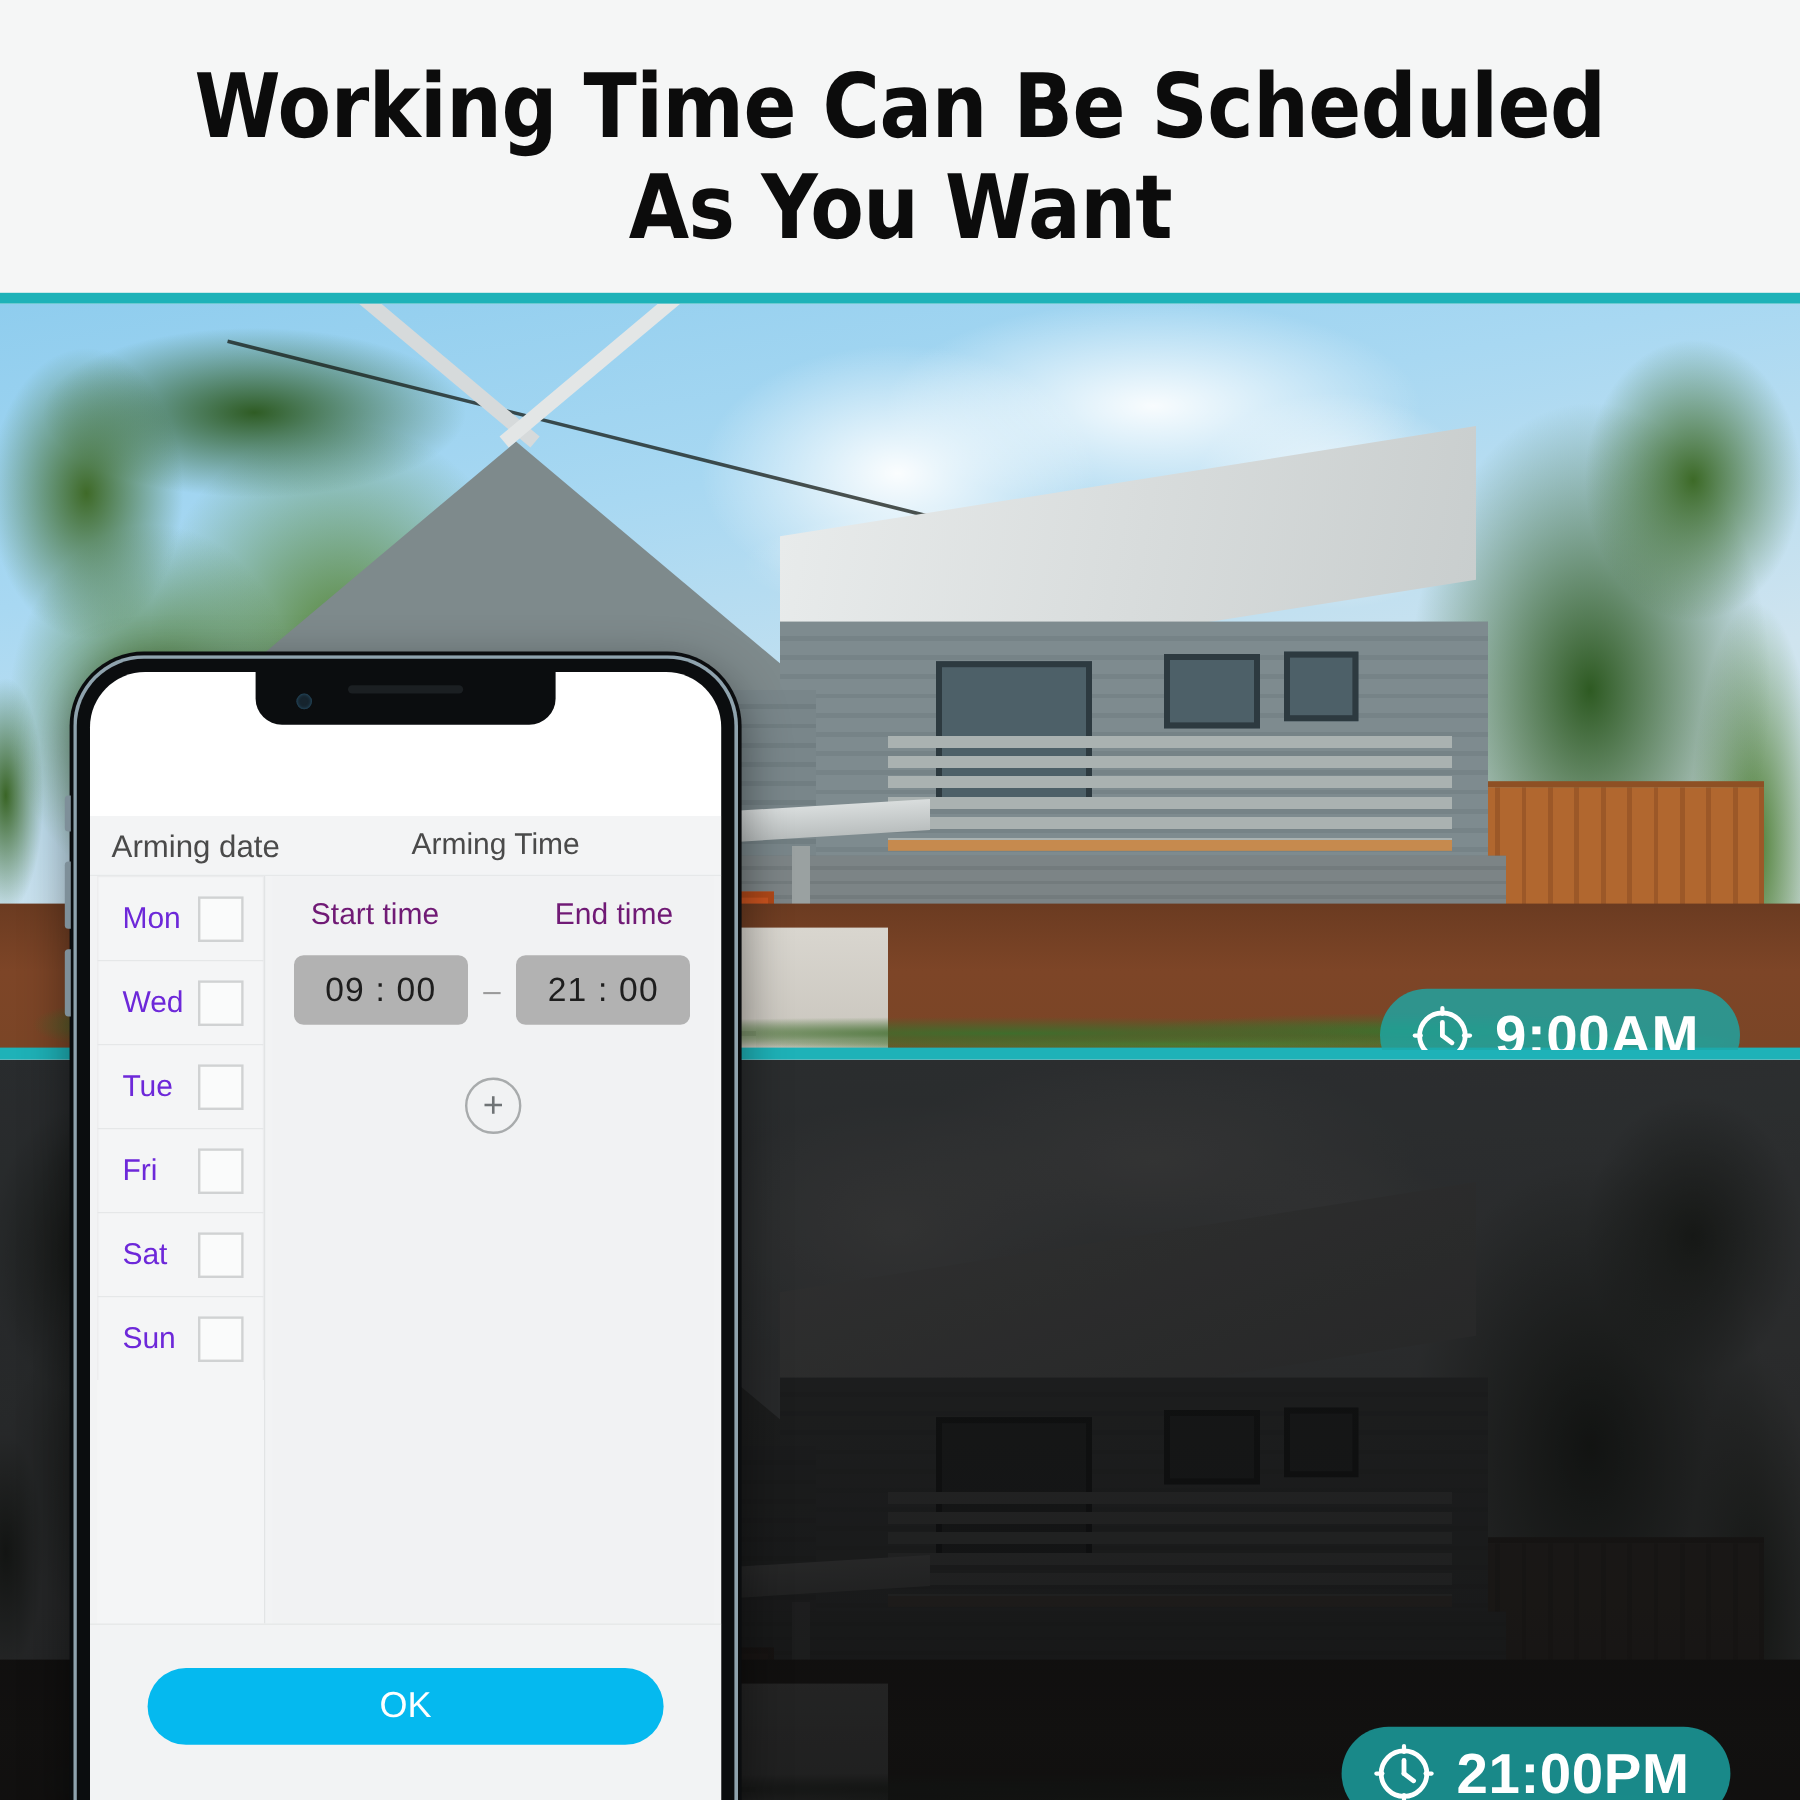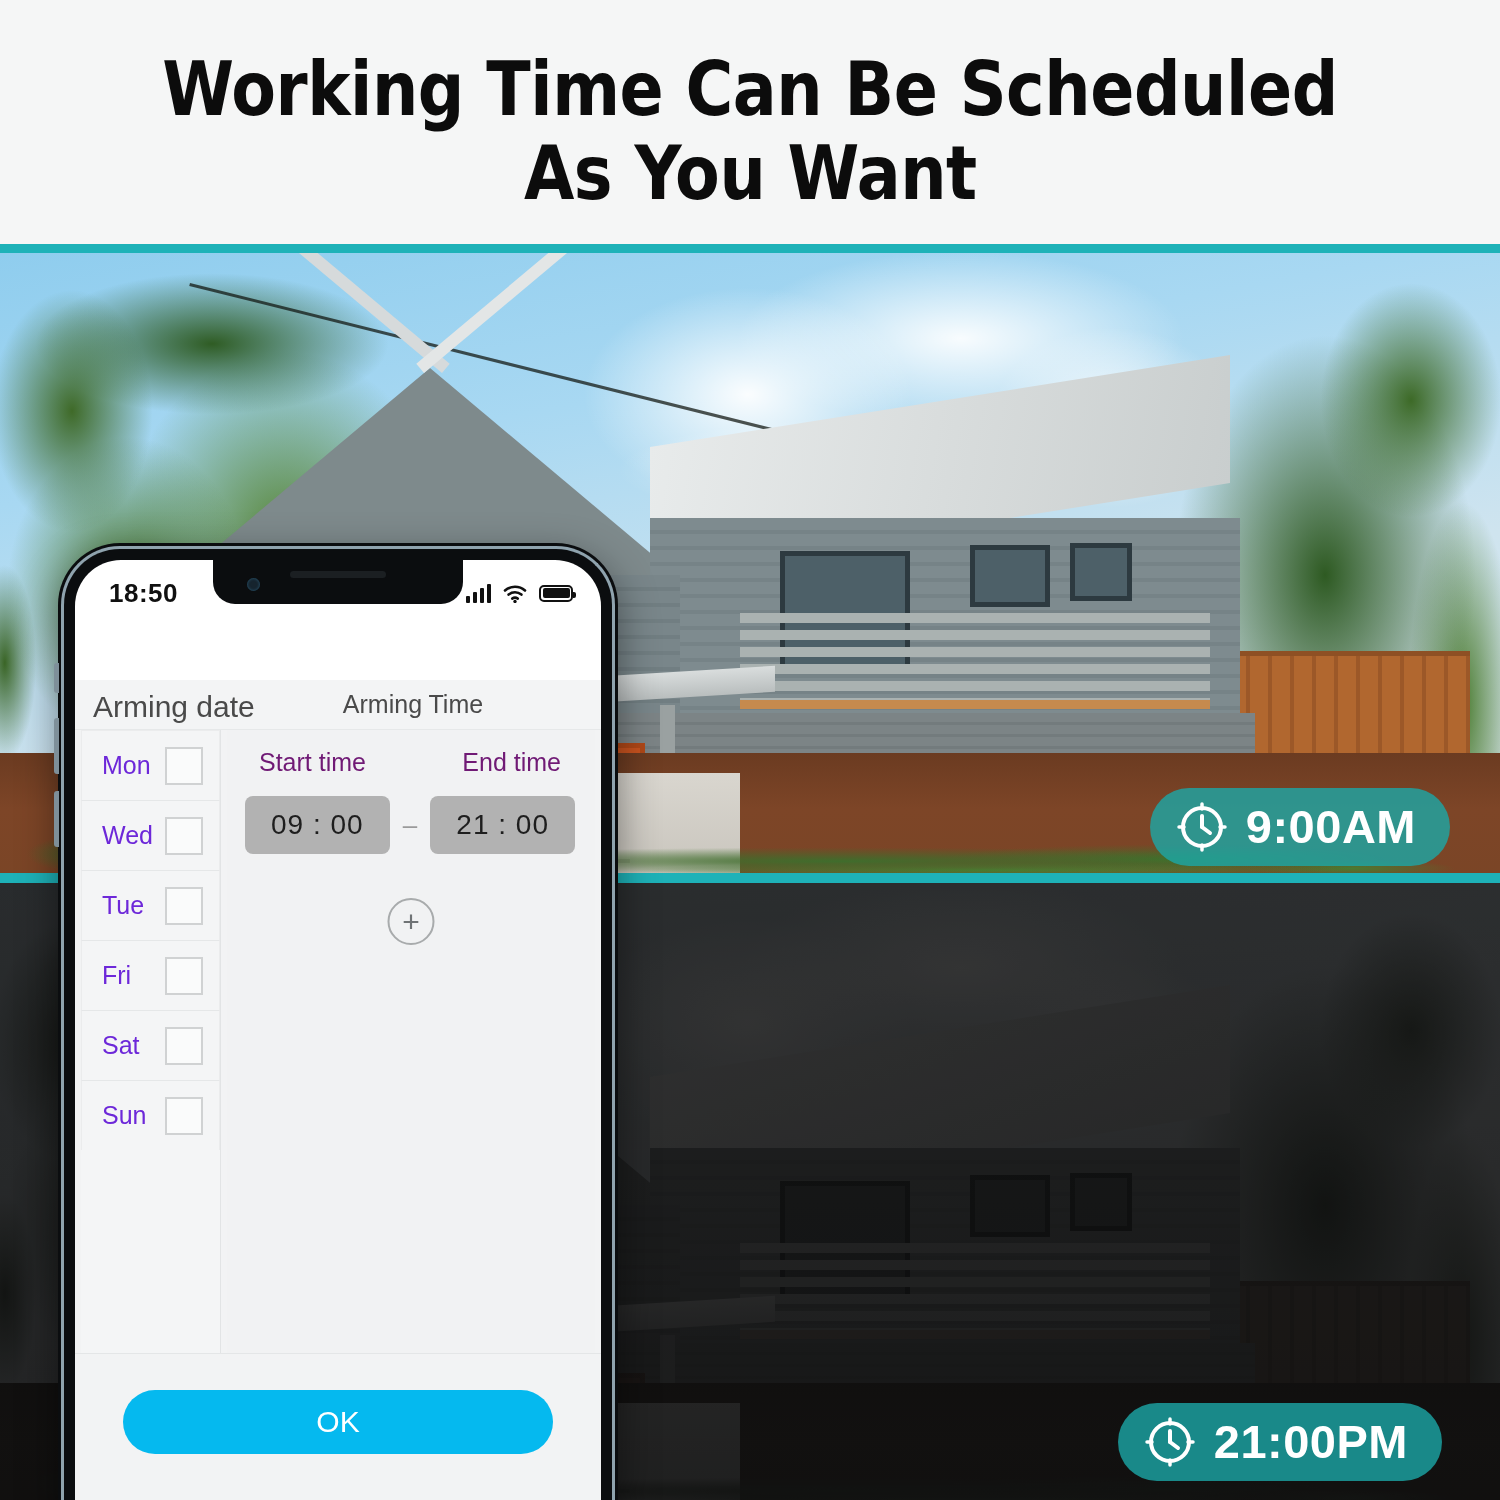--- a/index.html
+++ b/index.html
@@ -180,20 +180,21 @@
   }
   .night-desat { filter: saturate(0.22) brightness(0.62) contrast(1.02); }
 
   
   .time-badge {
     position: absolute; display: flex; align-items: center; gap: 18px;
     background: rgba(27,167,167,.80);
     border-radius: 999px;
     padding: 13px 34px 13px 26px;
     z-index: 7;
+    margin-top: 36px;
   }
   .time-badge .clock { width: 52px; height: 52px; flex: 0 0 52px; }
   .time-badge .txt {
     color: #ffffff; font-weight: bold; font-size: 47px; line-height: 52px;
     letter-spacing: 0.5px; white-space: nowrap;
   }
   .badge-am    { right: 50px; top: 535px; }
   .badge-pm    { right: 58px; top: 1150px; }
 
   
@@ -268,21 +269,21 @@
     position: absolute; left: 0; right: 0; text-align: center;
     font-size: 30px; color: #43c8e0; font-weight: normal;
   }
 
   
   .col-heads {
     position: absolute; left: 0; top: 120px; width: 100%; height: 50px;
     background: #f3f4f5; border-bottom: 1px solid #e6e8e9; z-index: 2;
   }
   .col-heads .date-h {
-    position: absolute; left: 18px; top: 10px; font-size: 30px; color: #4a4a4a;
+    position: absolute; left: 18px; top: 10px; font-size: 26px; color: #4a4a4a;
   }
   .col-heads .time-h {
     position: absolute; left: 150px; right: 0; top: 10px; text-align: center;
     font-size: 25px; color: #4a4a4a;
   }
 
   
   .body-area {
     position: absolute; left: 0; top: 170px; right: 0; bottom: 0;
     background: #f2f3f4;
@@ -467,40 +468,20 @@
     <div class="side-btn vup"></div>
     <div class="side-btn vdn"></div>
 
     <div class="screen">
 
       <div class="notch">
         <div class="speaker"></div>
         <div class="cam"></div>
       </div>
 
-      <div class="statusbar">
-        <div class="status-time">18:50</div>
-        <div class="status-icons">
-          <span class="bars">
-              <i></i>
-              <i></i>
-              <i></i>
-              <i></i>
-            </span>
-          <svg width="26" height="20" viewBox="0 0 26 20">
-            <path d="M3 7.5a15 15 0 0 1 20 0" fill="none" stroke="#111" stroke-width="2.6" stroke-linecap="round"></path>
-            <path d="M6.6 11.6a10 10 0 0 1 12.8 0" fill="none" stroke="#111" stroke-width="2.6" stroke-linecap="round"></path>
-            <path d="M10.2 15.6a5 5 0 0 1 5.6 0" fill="none" stroke="#111" stroke-width="2.6" stroke-linecap="round"></path>
-            <circle cx="13" cy="18.4" r="1.7" fill="#111"></circle>
-          </svg>
-          <span class="batt">
-              <span></span>
-            </span>
-        </div>
-      </div>
 
 
       <div class="col-heads">
         <span class="date-h">Arming date</span>
         <span class="time-h">Arming Time</span>
       </div>
 
       <div class="body-area">
 
         <div class="day-col">

